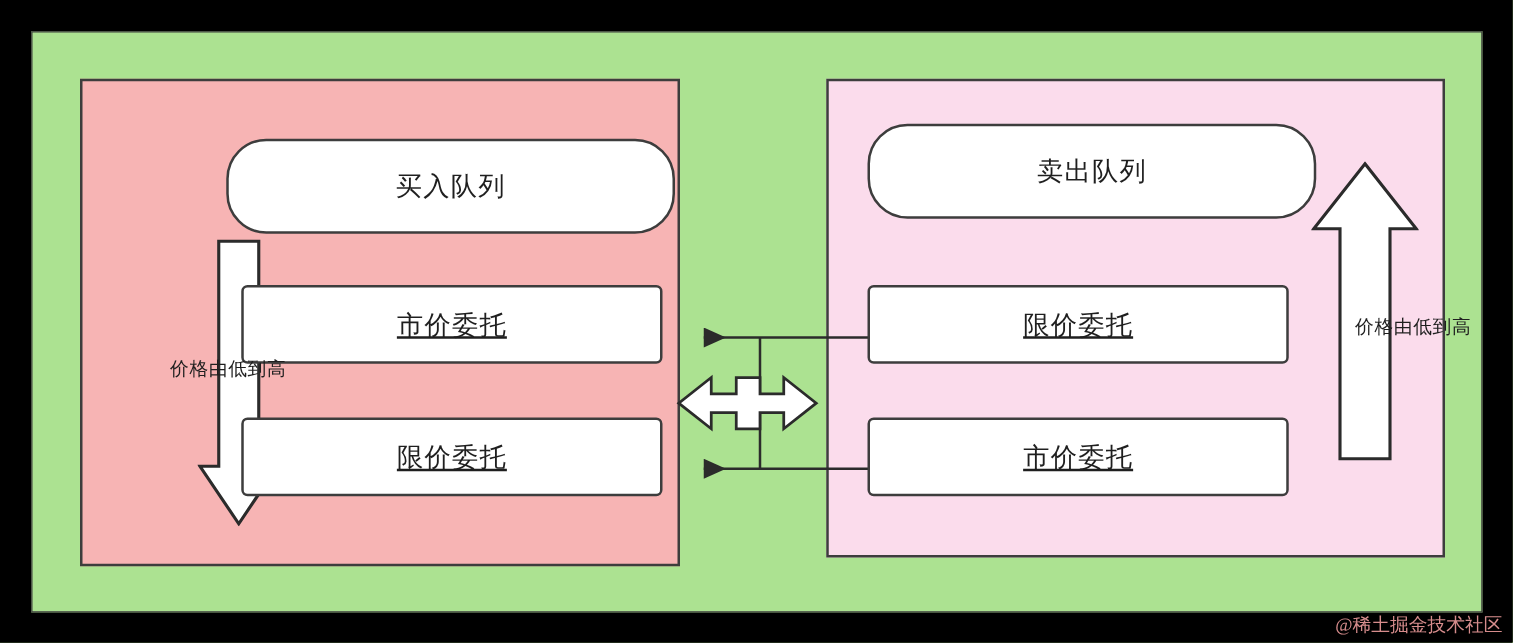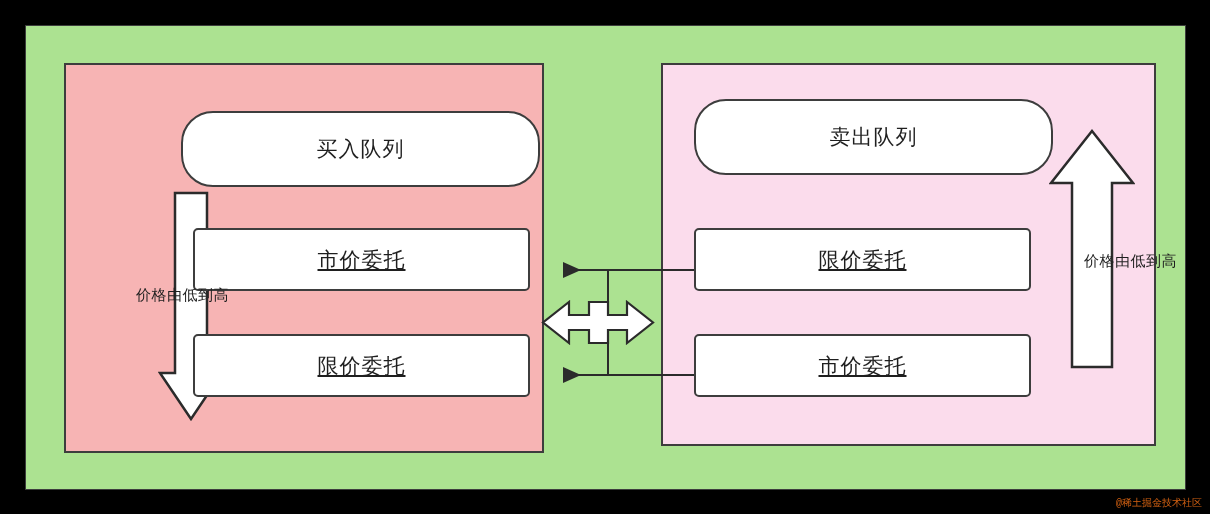--- a/index.html
+++ b/index.html
@@ -116,25 +116,25 @@
     width: 215px;
     height: 185px;
     z-index: 4;
   }
 
   
   .watermark {
     position: absolute;
     right: 8px;
     bottom: 4px;
-    font-size: 10px;
-    color: #f97316;
+    font-size: 15px;
+    color: #fca5a5;
     opacity: 0.85;
     z-index: 20;
-    font-family: Liberation Mono, monospace;
+    font-family: Liberation Serif, serif;
     white-space: nowrap;
   }
 </style>
 </head>
 <body>
 
 <div id="stage">
 
   <div class="outer-green">
 

